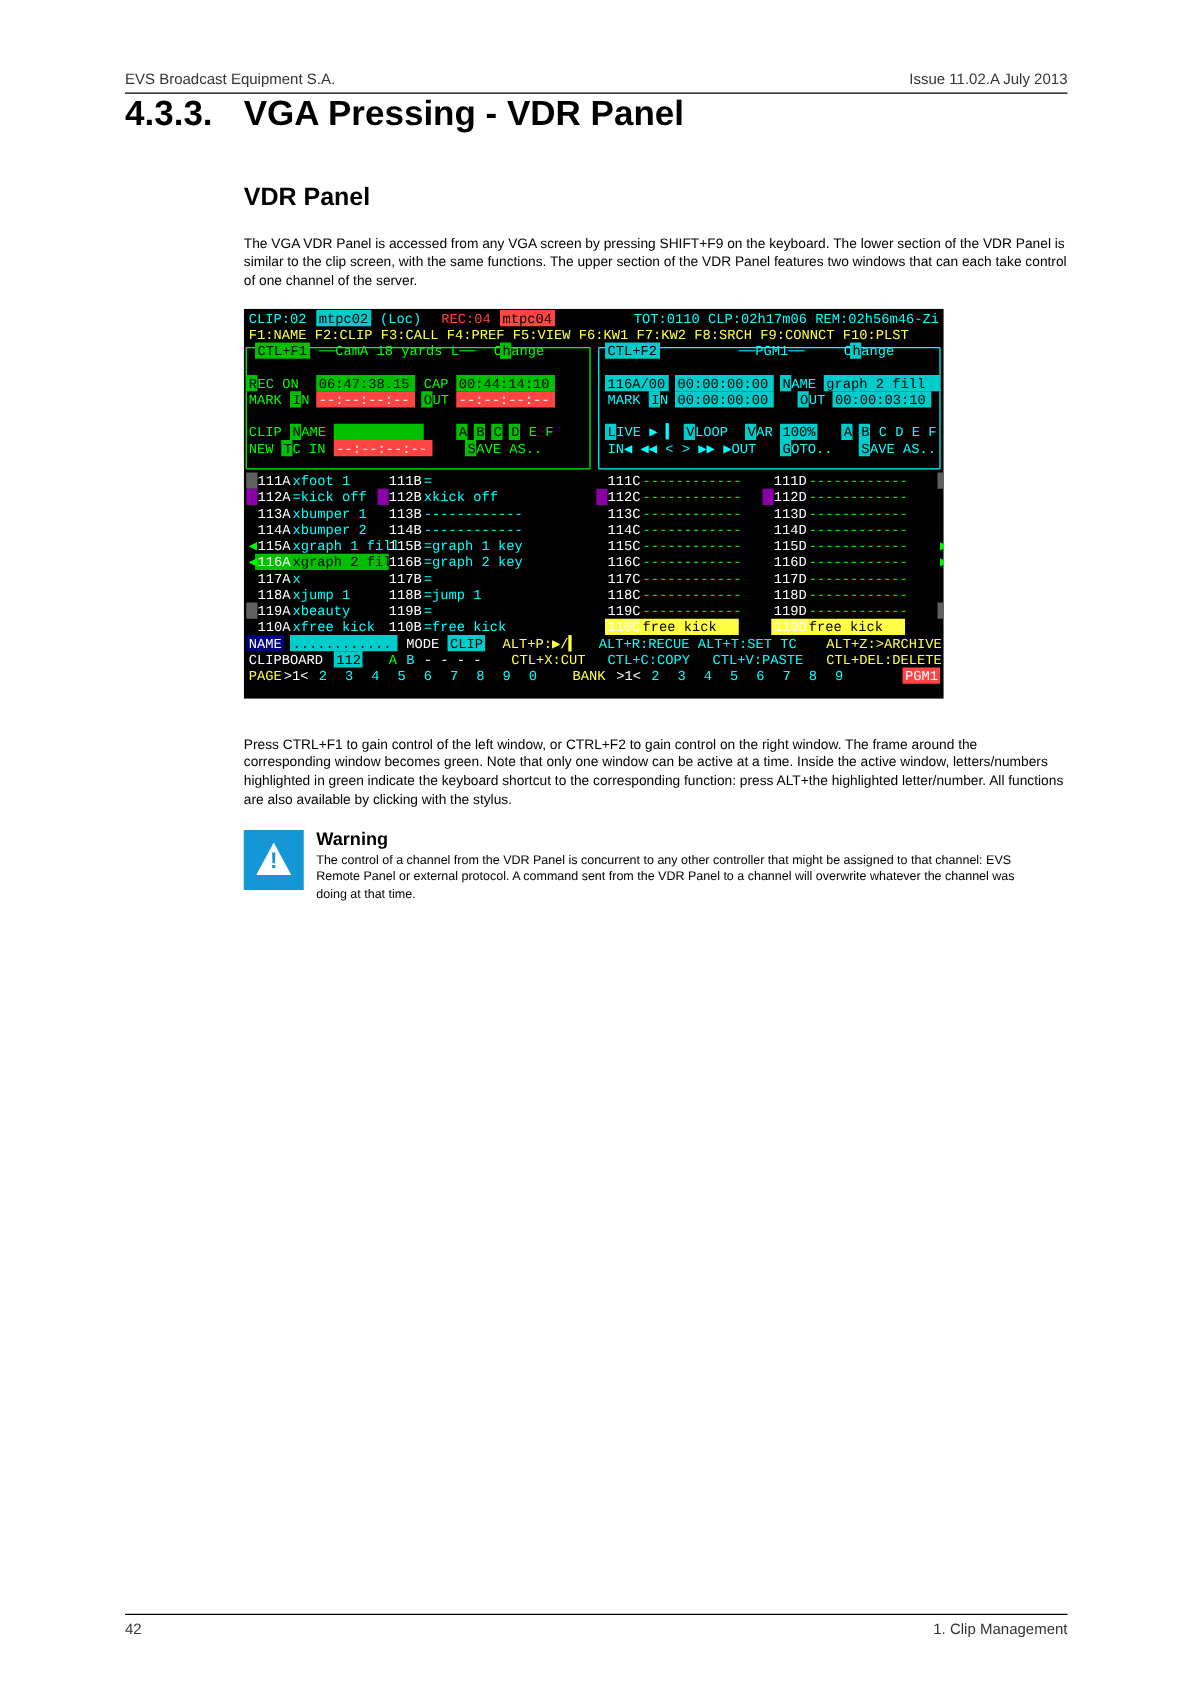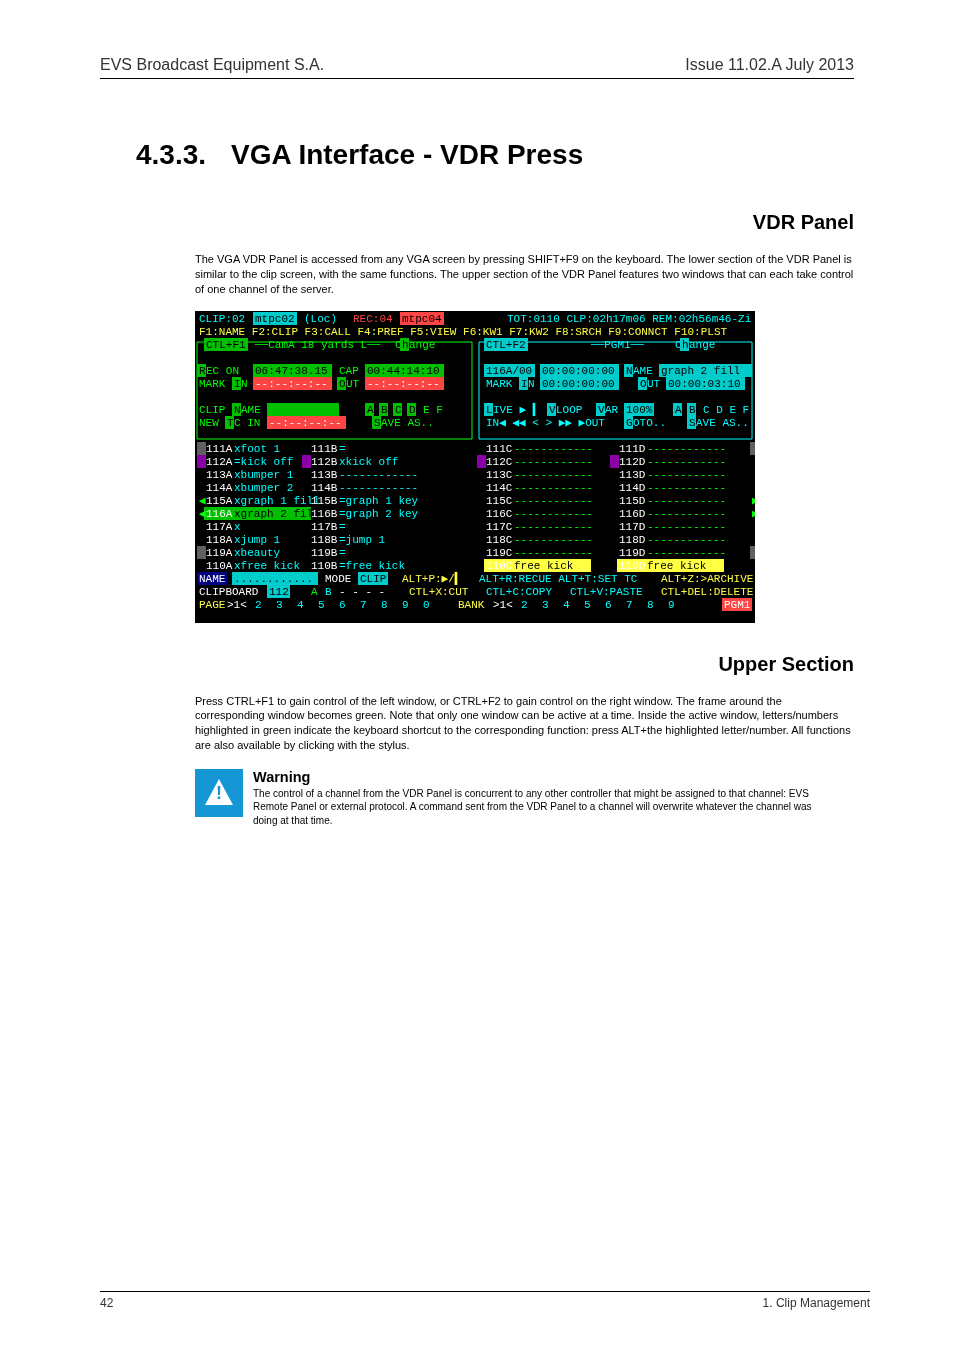--- a/index.html
+++ b/index.html
@@ -11,40 +11,38 @@
   .page {
     width: 954px;
     height: 1350px;
     box-sizing: border-box;
     padding: 56px 100px 40px 100px;
     position: relative;
   }
   .header-row {
     display: flex;
     justify-content: space-between;
-    font-size: 16px;
+    font-size: 12px;
     color: #333;
     border-bottom: 1px solid #000;
     padding-bottom: 4px;
-    margin-bottom: 60px;
   }
   h1.section-title {
     font-size: 28px;
     font-weight: bold;
     margin: 0 0 40px 0;
   }
-  .section-num { display: inline-block; min-width: 95px; margin-left: 36px; }
+  .section-num { display: inline-block; min-width: 95px; }
   .body-col {
     margin-left: 95px;
   }
   h2 {
     font-size: 20px;
     font-weight: bold;
     margin: 0 0 18px 0;
-    text-align: right;
   }
   p {
     font-size: 11px;
     line-height: 1.35;
     margin: 0 0 14px 0;
   }
   .screenshot {
     margin: 6px 0 30px 0;
     width: 631px;
   }
@@ -74,21 +72,21 @@
     text-align: center;
     color: #1497d4;
     font-weight: bold;
     font-size: 18px;
   }
   .warn-text { }
   .warn-title { font-weight: bold; font-size: 14.5px; margin-bottom: 2px; }
   .warn-body { font-size: 10px; line-height: 1.35; max-width: 560px; }
   .footer-row {
     position: absolute;
-    left: 100px; right: 84px;
+    left: 100px; right: 100px;
     bottom: 40px;
     display: flex;
     justify-content: space-between;
     font-size: 12px;
     color: #333;
     border-top: 1px solid #000;
     padding-top: 4px;
   }
   
   .t-bg { background: #000; }
@@ -111,21 +109,21 @@
 <body>
 
 <div class="page">
 
   <div class="header-row">
     <span>EVS Broadcast Equipment S.A.</span>
     <span>Issue 11.02.A  July 2013</span>
   </div>
 
   <h1 class="section-title">
-    <span class="section-num">4.3.3.</span><span>VGA Interface - VDR Press</span>
+    <span class="section-num">4.3.3.</span><span>VGA Pressing - VDR Panel</span>
   </h1>
 
   <div class="body-col">
 
     <h2>VDR Panel</h2>
 
     <p>
       <span class="pre">The VGA VDR Panel is accessed from any VGA screen by pressing </span><span class="bold">SHIFT+F9</span><span class="pre"> on the keyboard. The lower section of the VDR Panel is similar to the clip screen, with the same functions. The upper section of the VDR Panel features two windows that can each take control of one channel of the server.</span>
     </p>
 
@@ -383,21 +381,20 @@
           <text x="389" y="297" class="c">5</text>
           <text x="410" y="297" class="c">6</text>
           <text x="431" y="297" class="c">7</text>
           <text x="452" y="297" class="c">8</text>
           <text x="473" y="297" class="c">9</text>
           <rect x="527" y="287" width="30" height="13" class="bg-r"></rect>
           <text x="529" y="297" class="w">PGM1</text>
         </svg>
     </div>
 
-    <h2>Upper Section</h2>
 
 
     <p>
       <span class="pre">Press </span><span class="bold">CTRL+F1</span><span class="pre"> to gain control of the left window, or </span><span class="bold">CTRL+F2</span><span class="pre"> to gain control on the right window. The frame around the corresponding window becomes green. Note that only one window can be active at a time. Inside the active window, letters/numbers highlighted in green indicate the keyboard shortcut to the corresponding function: press </span><span class="bold">ALT+</span><span class="pre">the highlighted letter/number. All functions are also available by clicking with the stylus.</span>
     </p>
 
     <div class="warn-box">
       <div class="warn-icon"></div>
       <div class="warn-text">
         <div class="warn-title">Warning</div>

